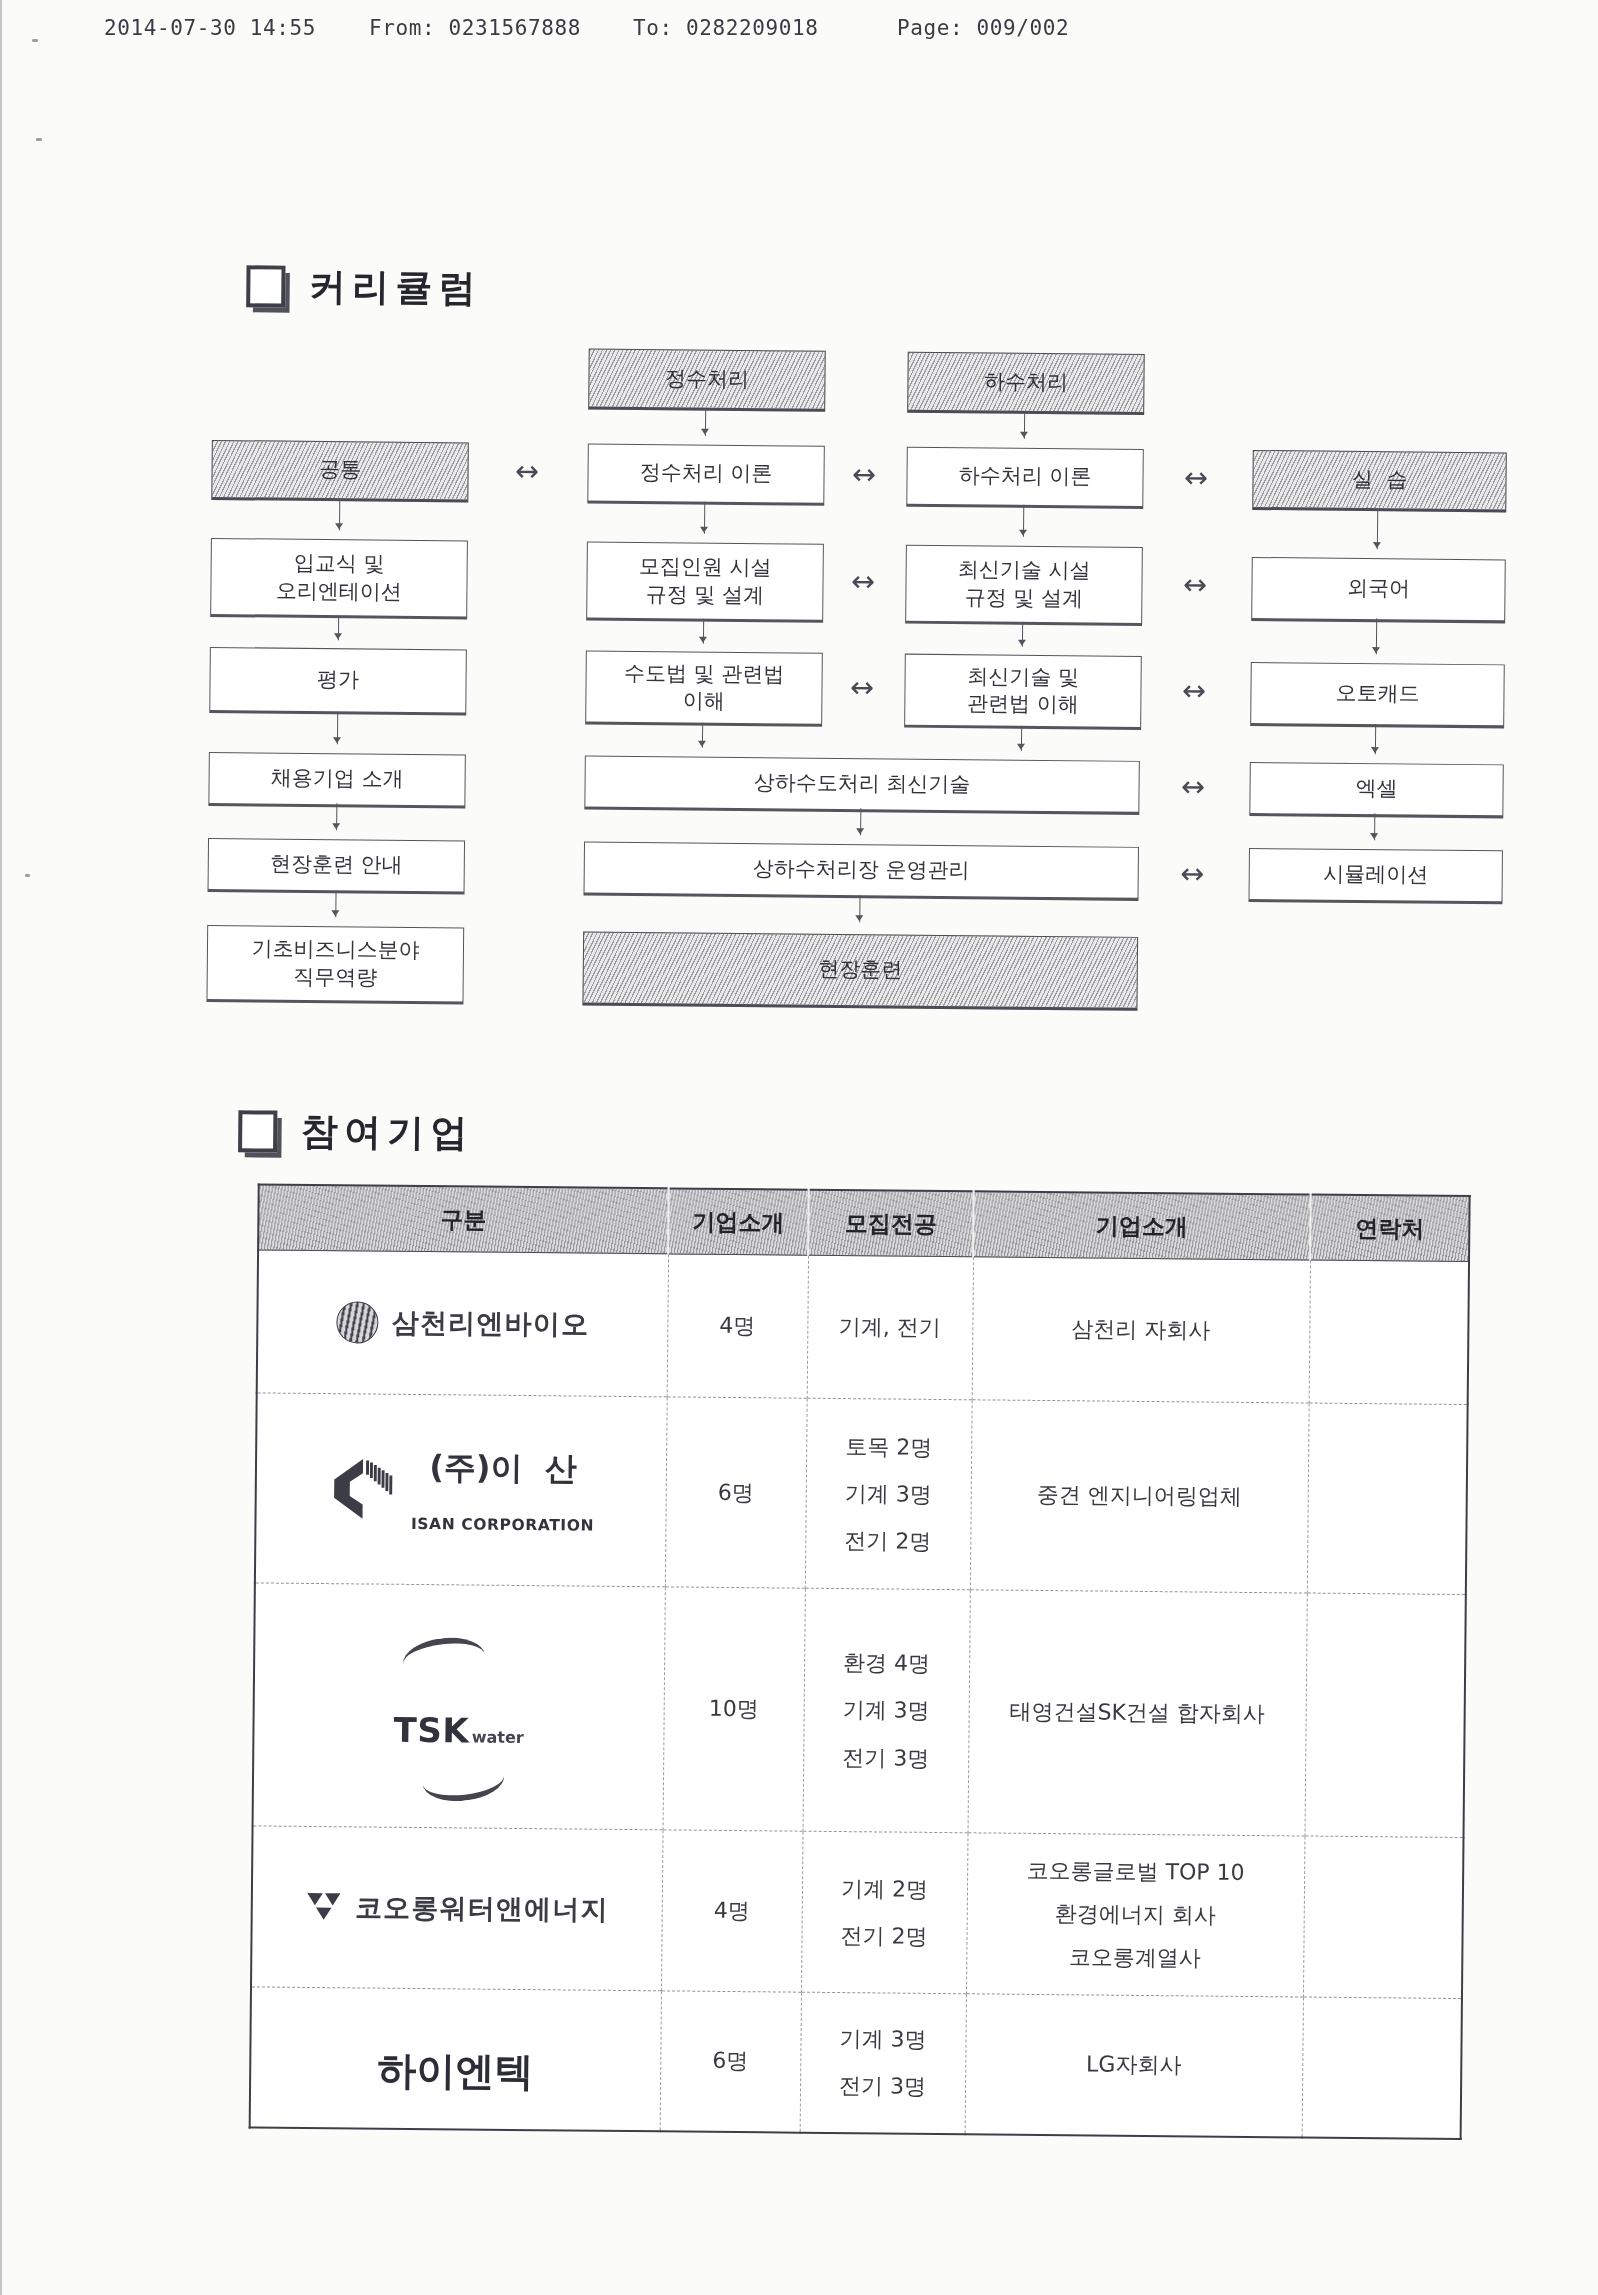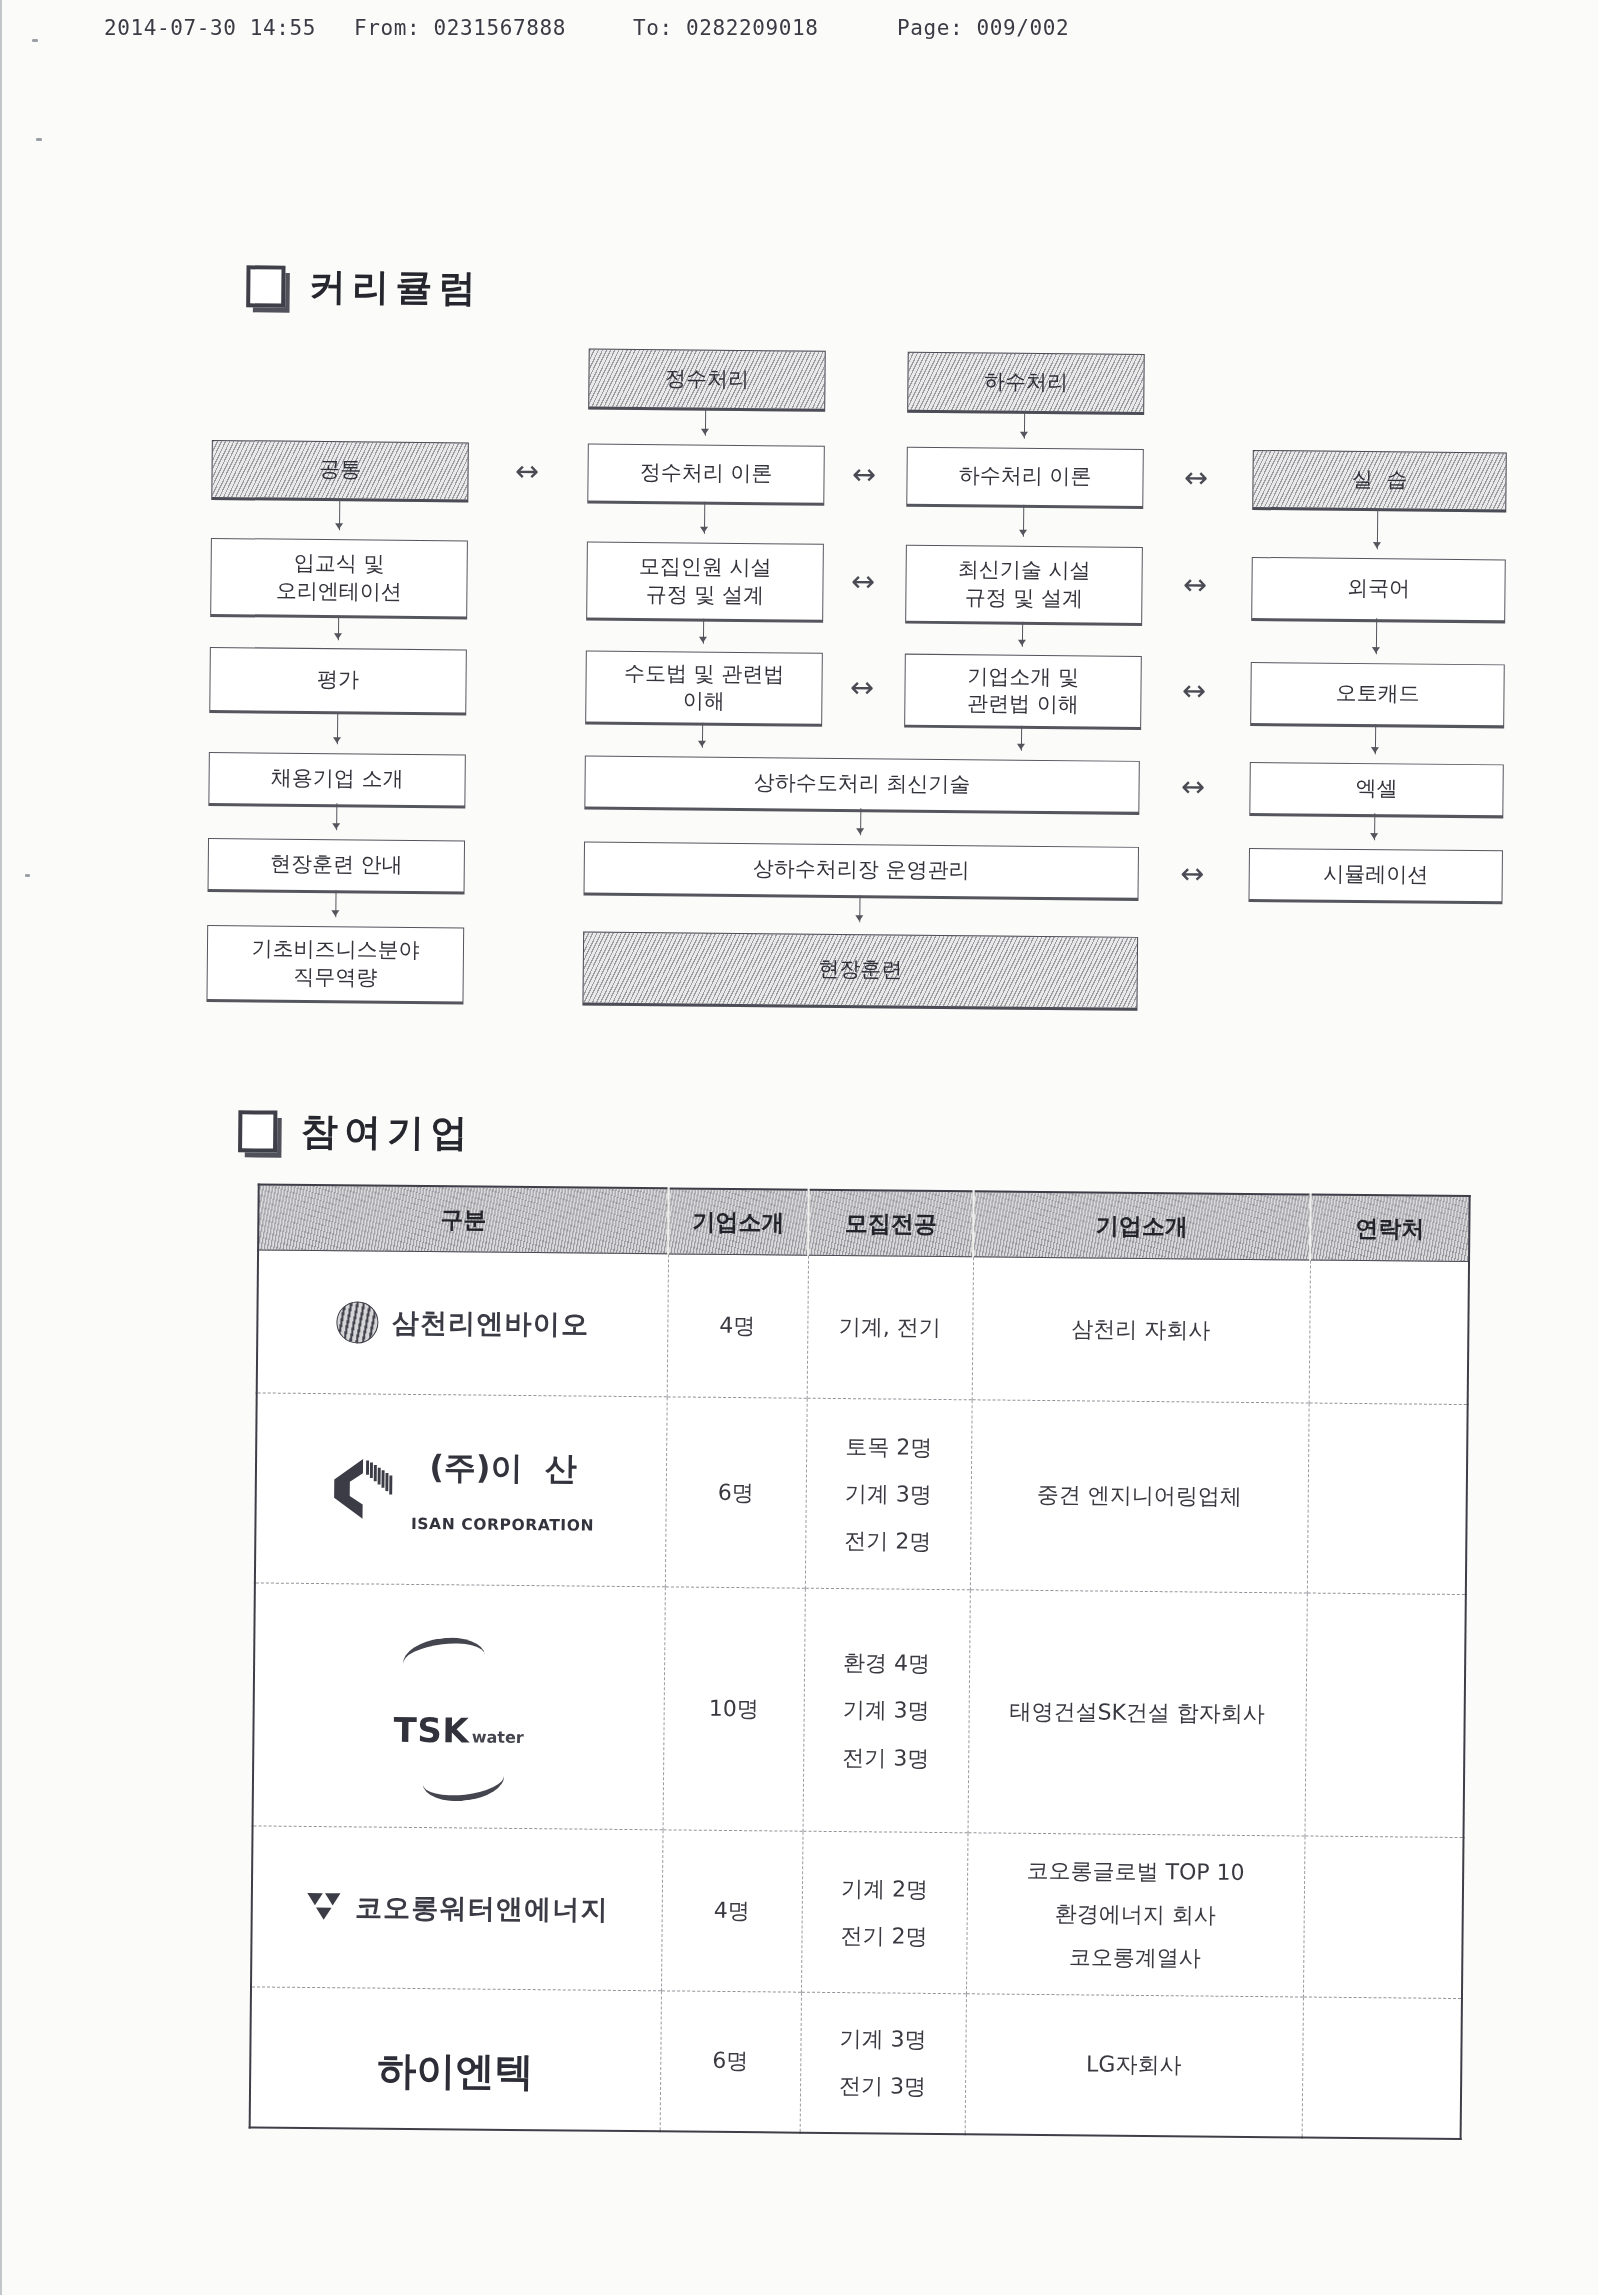--- a/index.html
+++ b/index.html
@@ -99,21 +99,21 @@
 <body>
 
 <div class="page">
   <div class="scan-edge"></div>
   <div class="speck" style="left:32px;top:39px;width:5.6px;height:2.5px"></div>
   <div class="speck" style="left:36px;top:138px;width:6.2px;height:3.1px"></div>
   <div class="speck" style="left:25px;top:874px;width:5px;height:2.5px"></div>
 
   <div class="fax">
     <span style="left:104px">2014-07-30  14:55</span>
-    <span style="left:354px">From: 0231567888</span>
+    <span style="left:369px">From: 0231567888</span>
     <span style="left:633px">To: 0282209018</span>
     <span style="left:897px">Page: 009/002</span>
   </div>
 
   <div class="tilt">
 
     <div class="sec-title" style="left:247px;top:261px">
       <div class="chk"></div>
       <div class="txt">커리큘럼</div>
     </div>
@@ -157,21 +157,21 @@
         </div>
 
       <div class="fbox" style="left:214px;top:647px;width:255px;height:62px">
           <span>평가</span>
         </div>
       <div class="fbox" style="left:590px;top:647px;width:235px;height:70px">
           <span>수도법 및 관련법
 이해</span>
         </div>
       <div class="fbox" style="left:909px;top:647px;width:235px;height:70px">
-          <span>기업소개 및
+          <span>최신기술 및
 관련법 이해</span>
         </div>
       <div class="fbox" style="left:1255px;top:652px;width:252px;height:60px">
           <span>오토캐드</span>
         </div>
 
       <div class="fbox" style="left:214px;top:752px;width:255px;height:50px">
           <span>채용기업 소개</span>
         </div>
       <div class="fbox" style="left:590px;top:752px;width:553px;height:50px">

